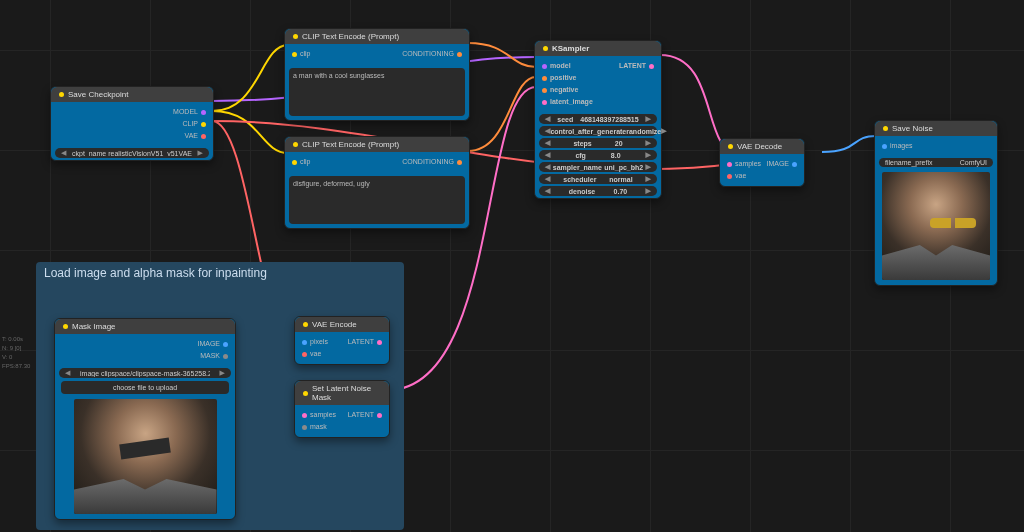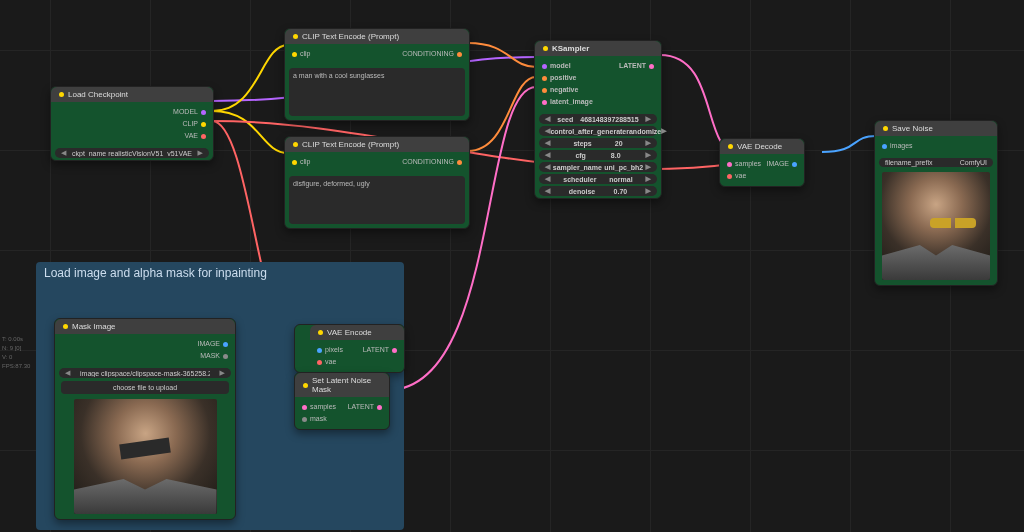--- a/index.html
+++ b/index.html
@@ -36,21 +36,21 @@
     background: #25475f;
     border-radius: 4px;
   }
   .group-title {
     color: #cde;
     font-size: 12px;
     padding: 4px 8px;
   }
   .node {
     position: absolute;
-    background: #14532d;
+    background: #0369a1;
     border: 1px solid #222;
     border-radius: 6px;
     box-shadow: 0 4px 8px rgba(0,0,0,0.4);
     overflow: visible;
   }
   .node-header {
     background: #3f3f3f;
     border-radius: 6px 6px 0 0;
     padding: 3px 8px;
     font-size: 8px;
@@ -202,21 +202,21 @@
   <div>FPS:87.30</div>
 </div>
 
 <div class="group-box" style="left:36px; top:262px; width:368px; height:268px;">
   <div class="group-title">Load image and alpha mask for inpainting</div>
 </div>
 
 <div class="node" style="left:50px; top:86px; width:162px;">
   <div class="node-header">
       <span class="dot yellow"></span>
-      <span>Load Checkpoint</span>
+      <span>Save Checkpoint</span>
     </div>
   <div class="node-body">
     <div class="io-row">
         <span></span>
         <span class="right">
           <span>MODEL</span>
           <span class="dot purple"></span>
         </span>
       </div>
     <div class="io-row">
@@ -306,21 +306,21 @@
     <span class="arrow">◀</span>
     <span style="overflow:hidden;white-space:nowrap;max-width:130px;"><span>image</span> <span>clipspace/clipspace-mask-365258.2999999523.png [input]</span></span>
     <span class="arrow">▶</span>
   </div>
   <div class="btnwide">choose file to upload</div>
   <div class="portrait">
       <div class="suit"></div>
     </div>
 </div>
 
-<div class="node" style="left:294px; top:324px; width:94px;padding-left:15px;">
+<div class="node" style="left:294px; top:316px; width:94px;">
   <div class="node-header">
       <span class="dot yellow"></span>
       <span>VAE Encode</span>
     </div>
   <div class="node-body">
     <div class="io-row">
         <span class="left">
           <span class="dot blue"></span>
           <span>pixels</span>
         </span>
@@ -332,21 +332,21 @@
     <div class="io-row">
         <span class="left">
           <span class="dot red"></span>
           <span>vae</span>
         </span>
         <span></span>
       </div>
   </div>
 </div>
 
-<div class="node" style="left:294px; top:372px; width:94px;">
+<div class="node" style="left:294px; top:380px; width:94px;">
   <div class="node-header">
       <span class="dot yellow"></span>
       <span>Set Latent Noise Mask</span>
     </div>
   <div class="node-body">
     <div class="io-row">
         <span class="left">
           <span class="dot pink"></span>
           <span>samples</span>
         </span>

